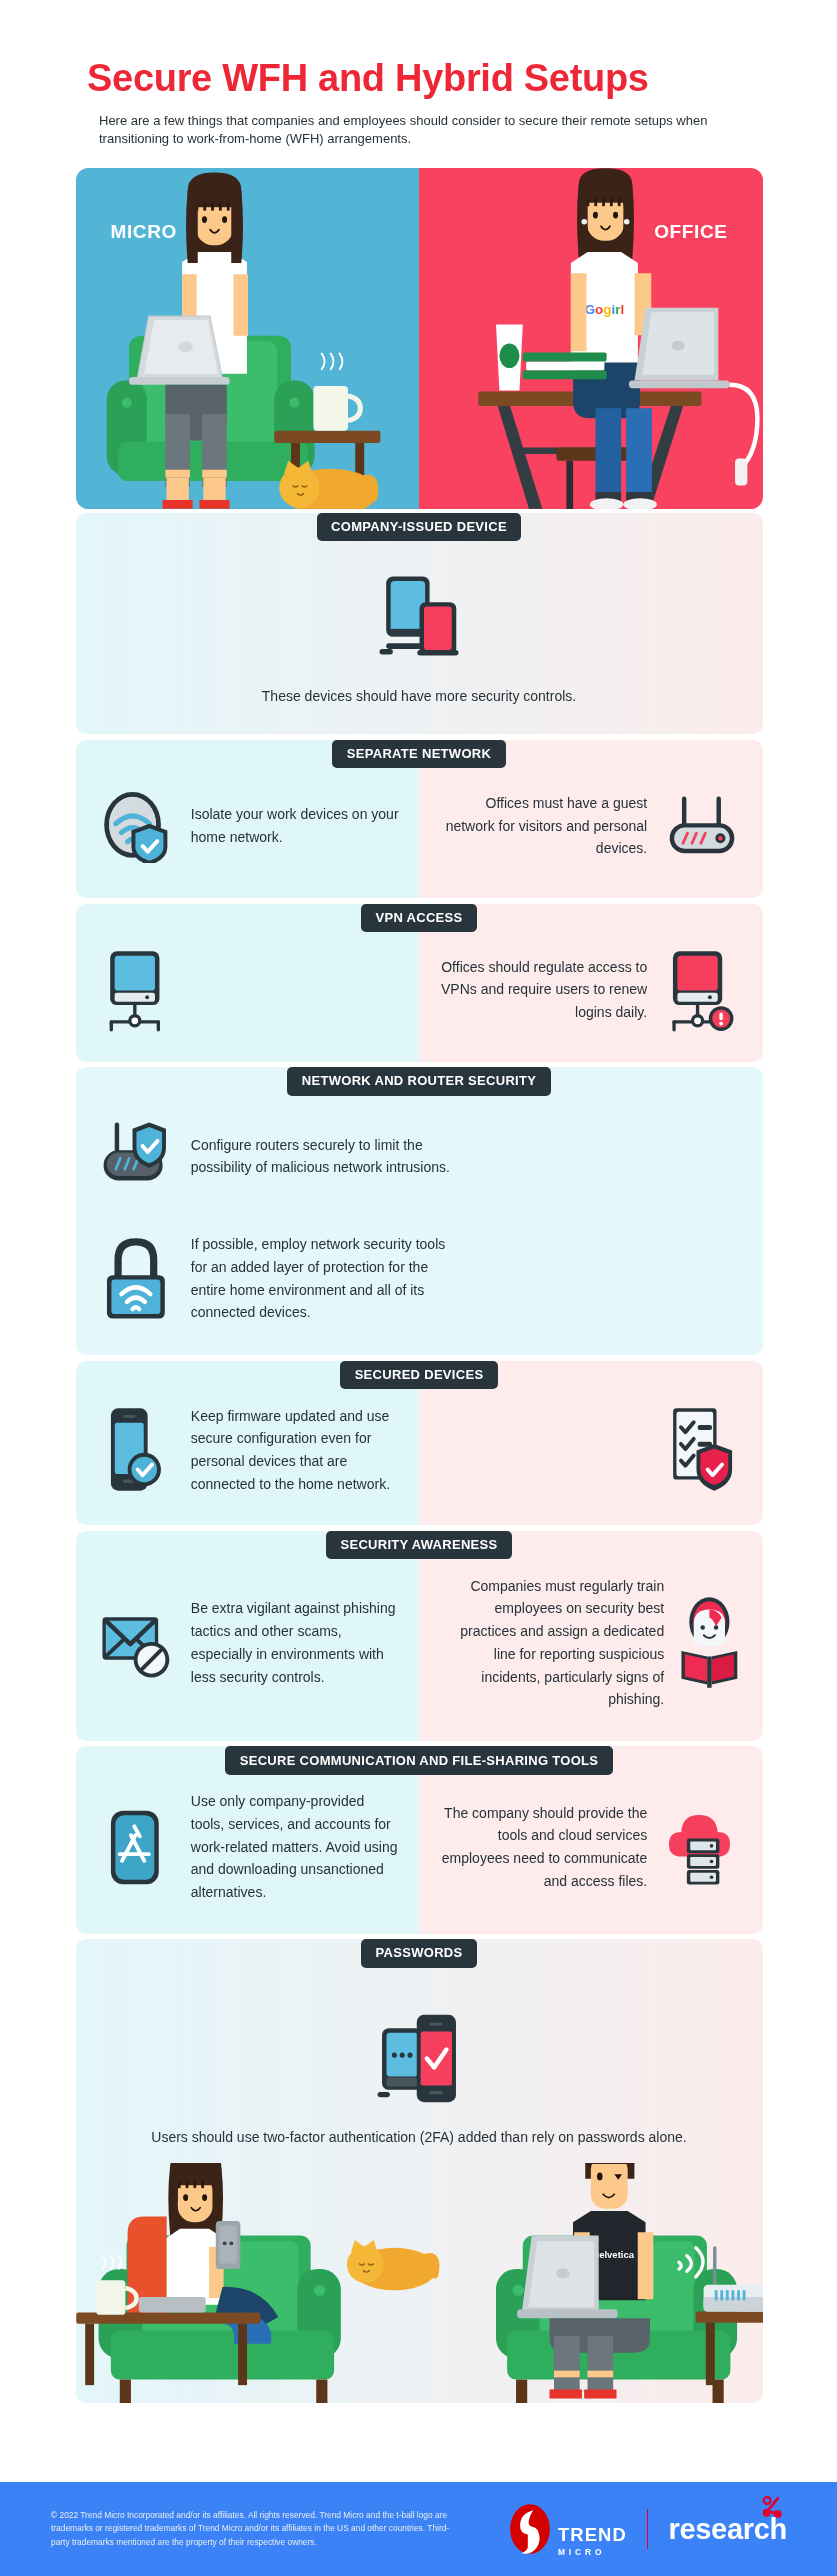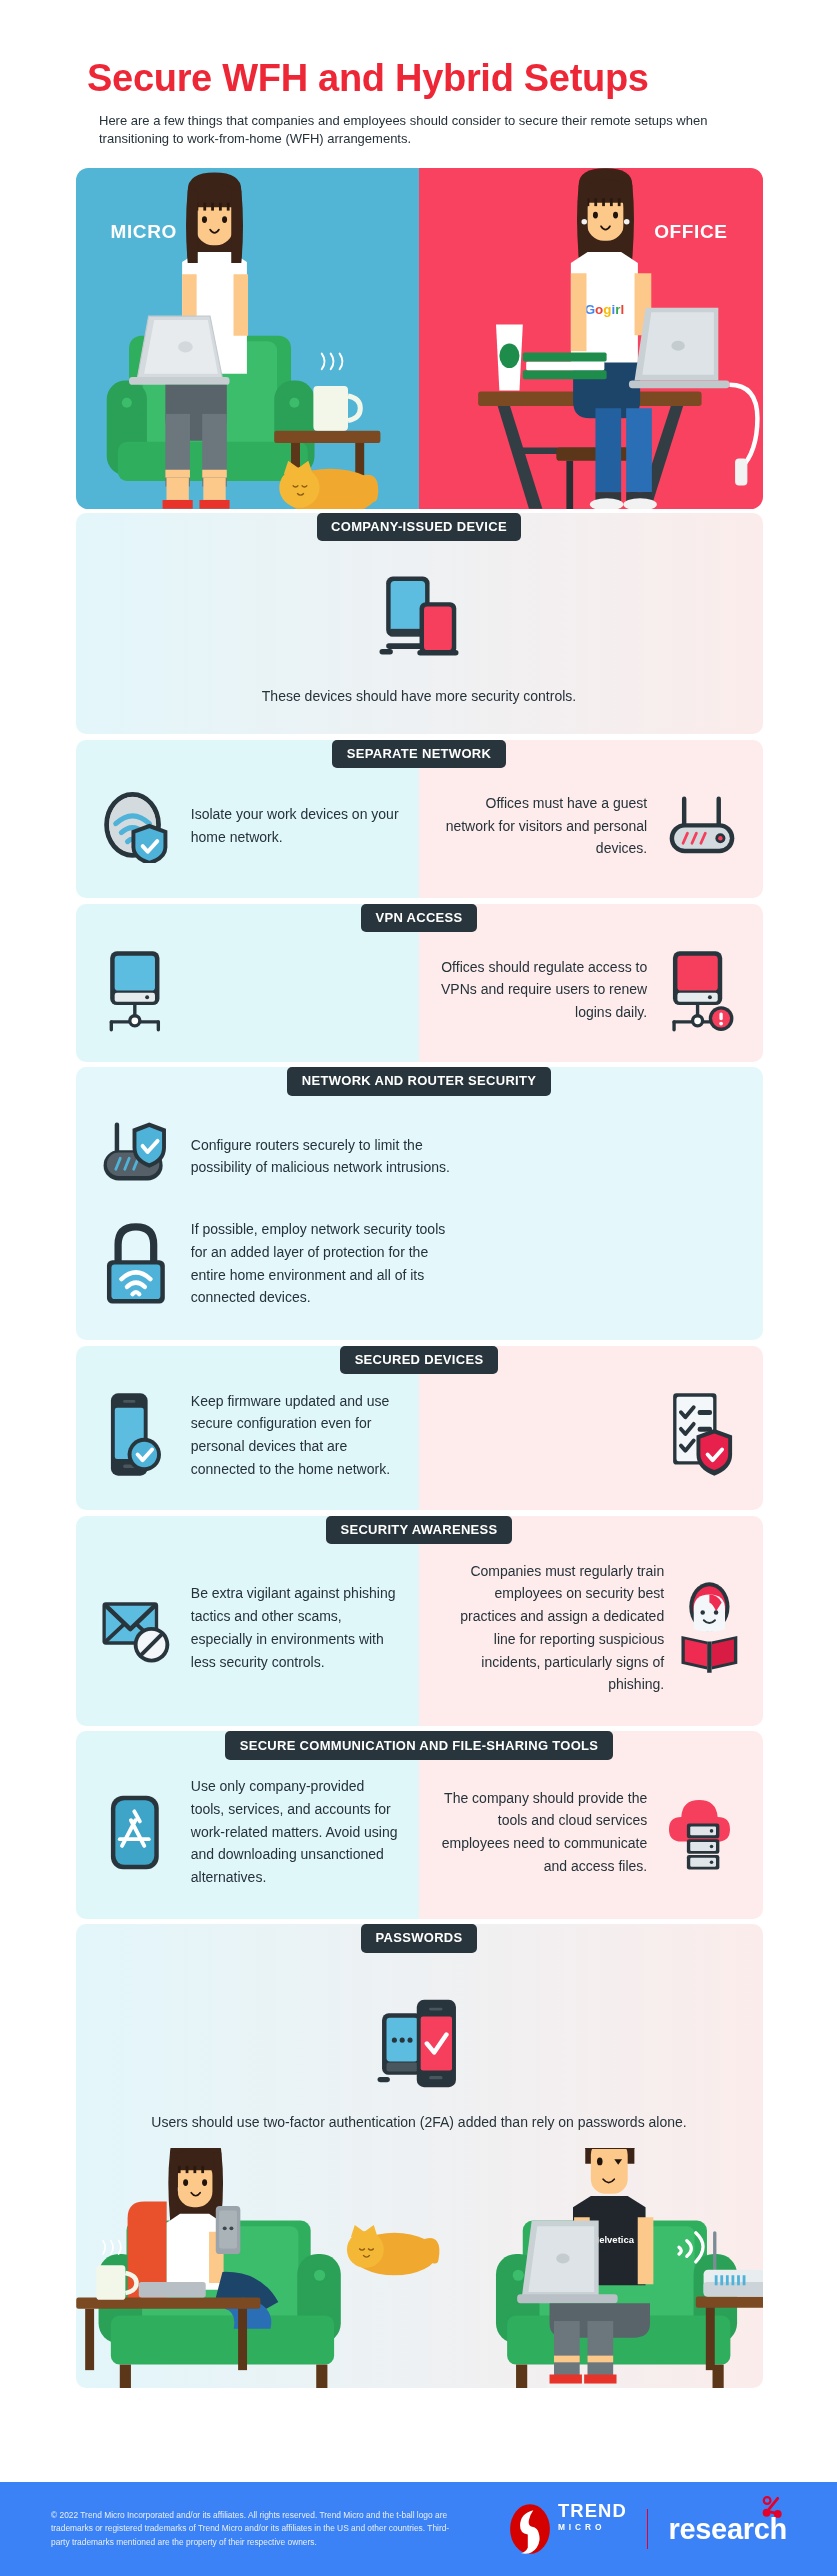--- a/index.html
+++ b/index.html
@@ -36,33 +36,33 @@
 
   .row{display:flex;align-items:center;gap:12.3px;width:100%;}
   .row.rev{flex-direction:row-reverse;}
   .icon-box{flex:0 0 auto;width:84px;height:84px;display:flex;align-items:center;justify-content:center;}
   .icon-box svg{display:block;}
   .copy{flex:1 1 auto;font-size:14px;line-height:1.62;color:#26323a;}
   .copy.r{text-align:right;}
   .copy.l{text-align:left;}
   .center-copy{font-size:14px;line-height:1.6;color:#26323a;margin-top:25px;}
 
-  .stack{display:flex;flex-direction:column;gap:20px;width:100%;}
+  .stack{display:flex;flex-direction:column;gap:35px;width:100%;}
 
   
   .bottom-illo{position:relative;margin:0 auto;width:687px;height:240px;
       background:linear-gradient(90deg,#e3f6fa 0%,#eef1f3 50%,#fbeceb 100%);
       border-radius:0 0 10px 10px;overflow:hidden;}
 
   
   .footer{position:absolute;left:0;bottom:0;width:838px;height:94px;background:#3b82f6;
           display:flex;align-items:center;padding:0 51px;}
   .foot-text{color:#e9eef0;font-size:8.4px;line-height:1.62;width:402px;}
   .foot-logos{margin-left:auto;display:flex;align-items:center;gap:20px;}
-  .tm-logo{display:flex;align-items:flex-start;gap:7.3px;}
+  .tm-logo{display:flex;align-items:flex-end;gap:7.3px;}
   .tm-words{display:flex;flex-direction:column;line-height:1;}
   .tm-trend{color:#fff;font-size:18.4px;font-weight:bold;letter-spacing:1.1px;}
   .tm-micro{color:#fff;font-size:8.4px;font-weight:bold;letter-spacing:3.9px;margin-top:2.8px;}
   .divider{width:1.7px;height:40px;background:#e4002b;}
   .research{color:#fff;font-size:29px;letter-spacing:-0.3px;position:relative;font-weight:bold;}
 </style>
 </head>
 <body>
 
 <div class="page">

